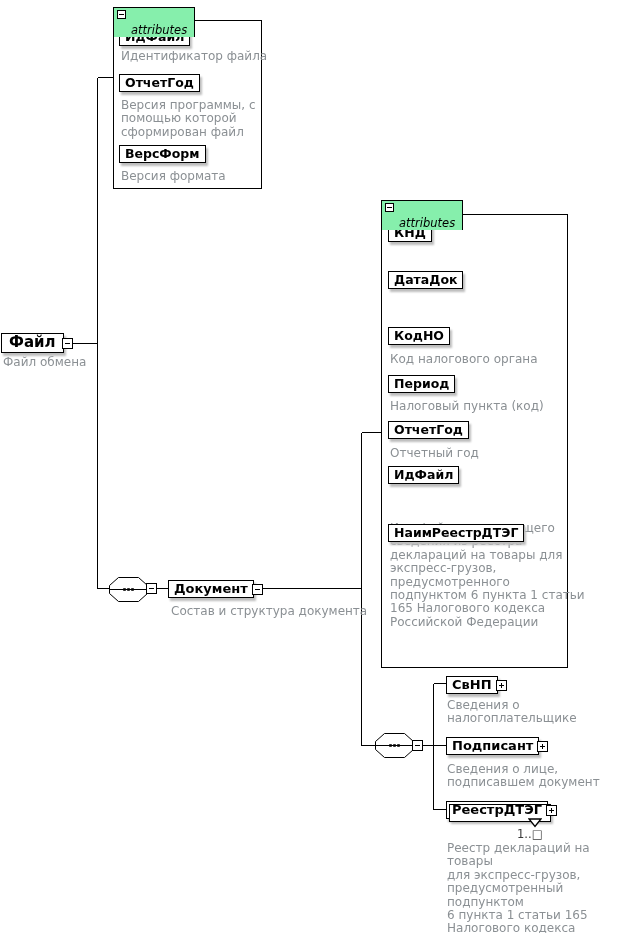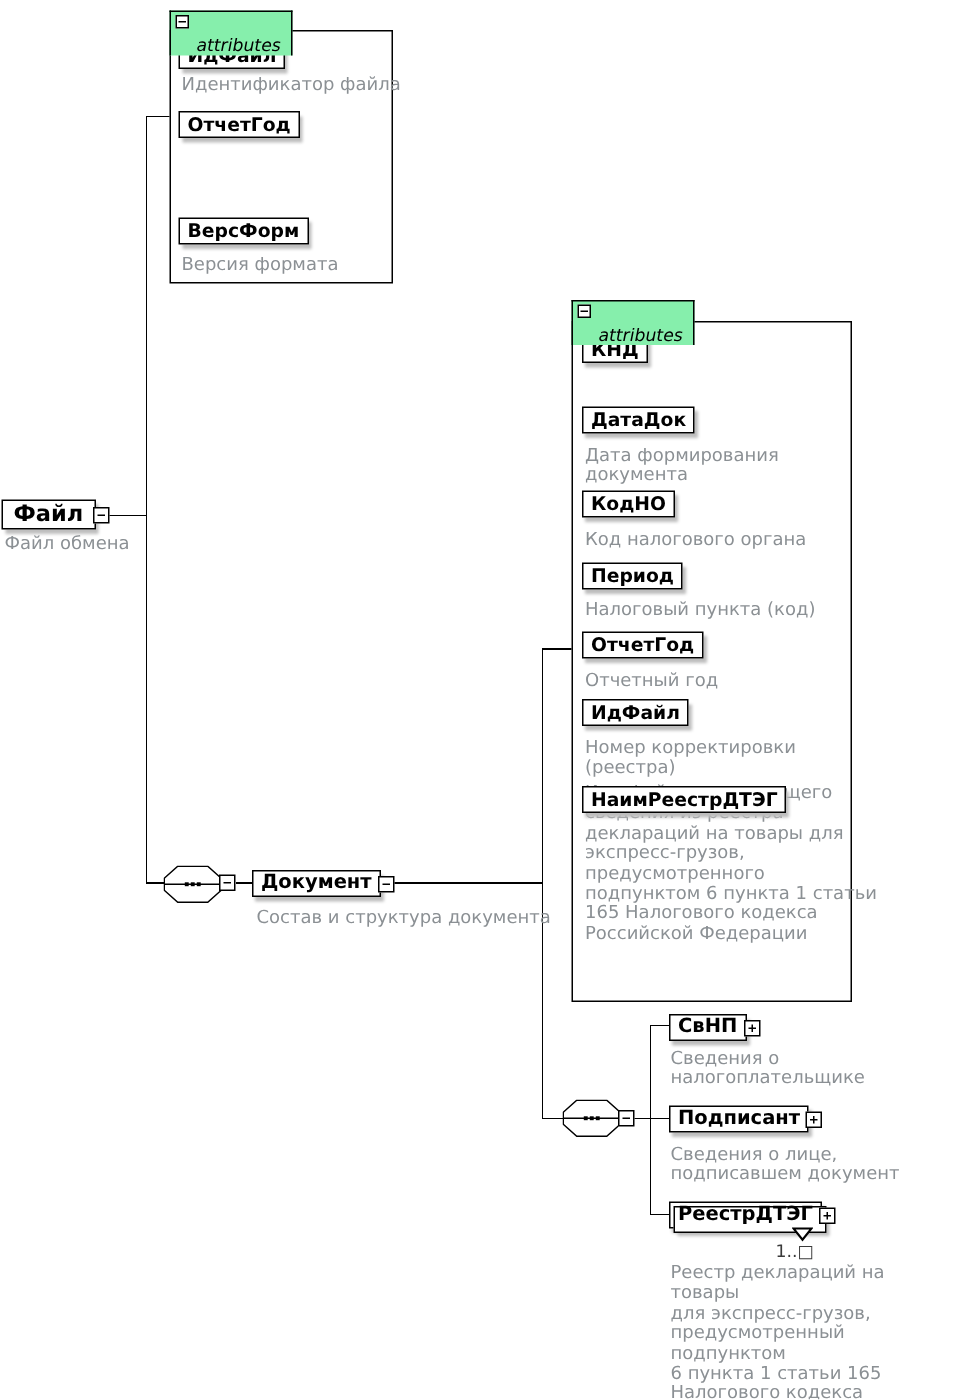--- a/index.html
+++ b/index.html
@@ -62,20 +62,23 @@
   <div class="group" style="left:113px;top:20px;width:147px;height:167px"></div>
   <div class="gtab" style="left:113px;top:7px">
     <span class="toggle small intab"></span>
     <span>attributes</span>
   </div>
 
   <div class="nbox" style="left:119px;top:28px">ИдФайл</div>
   <div class="annot" style="left:121px;top:50px">Идентификатор файла</div>
 
   <div class="nbox" style="left:119px;top:74px">ОтчетГод</div>
+  <div class="annot" style="left:121px;top:99px">Версия программы, с
+помощью которой
+сформирован файл</div>
 
   <div class="nbox" style="left:119px;top:145px">ВерсФорм</div>
   <div class="annot" style="left:121px;top:170px">Версия формата</div>
 
   <div class="nbox root" style="left:1px;top:333px">Файл
     <span class="toggle onbox"></span>
   </div>
   <div class="annot" style="left:3px;top:356px">Файл обмена</div>
 
   <svg class="seq" style="left:109px;top:577px" width="39" height="25">
@@ -94,35 +97,31 @@
 
   <div class="group" style="left:381px;top:214px;width:185px;height:452px"></div>
   <div class="gtab" style="left:381px;top:200px">
     <span class="toggle small intab"></span>
     <span>attributes</span>
   </div>
 
   <div class="nbox" style="left:388px;top:224px">КНД</div>
 
   <div class="nbox" style="left:388px;top:271px">ДатаДок</div>
-  <div class="annot" style="left:390px;top:297px">Дата формирования
-документа</div>
 
   <div class="nbox" style="left:388px;top:327px">КодНО</div>
   <div class="annot" style="left:390px;top:353px">Код налогового органа</div>
 
   <div class="nbox" style="left:388px;top:375px">Период</div>
   <div class="annot" style="left:390px;top:400px">Налоговый пункта (код)</div>
 
   <div class="nbox" style="left:388px;top:421px">ОтчетГод</div>
   <div class="annot" style="left:390px;top:447px">Отчетный год</div>
 
   <div class="nbox" style="left:388px;top:466px">ИдФайл</div>
-  <div class="annot" style="left:390px;top:492px">Номер корректировки
-(реестра)</div>
 
   <div class="nbox" style="left:388px;top:524px">НаимРеестрДТЭГ</div>
   <div class="annot" style="left:390px;top:522px">Имя файла, содержащего
 сведения из реестра
 деклараций на товары для
 экспресс-грузов,
 предусмотренного
 подпунктом 6 пункта 1 статьи
 165 Налогового кодекса
 Российской Федерации</div>

